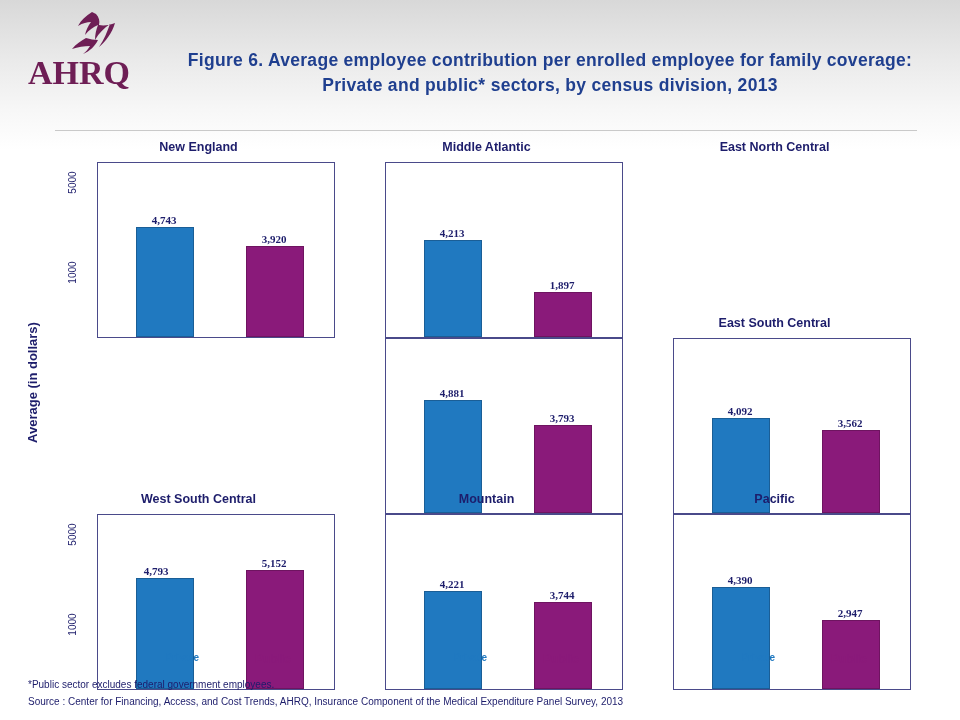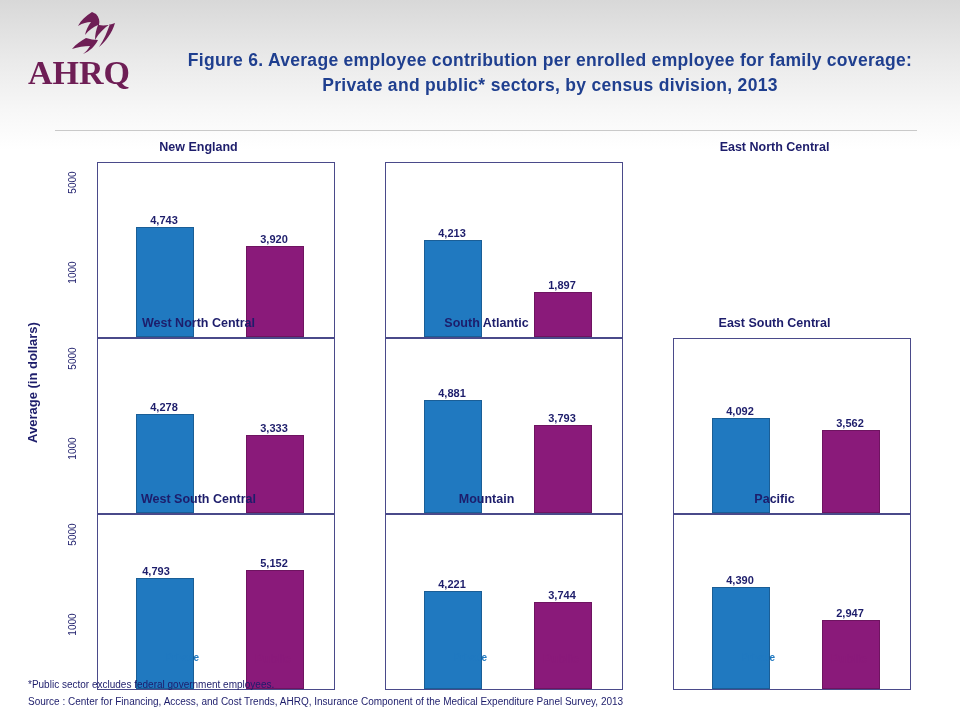--- a/index.html
+++ b/index.html
@@ -102,20 +102,21 @@
   }
   .plot {
     position: absolute;
     left: 37px;
     top: 22px;
     width: 238px;
     height: 176px;
     border: 1px solid #4a4a8a;
     background: #ffffff;
     box-sizing: border-box;
+    font-family: Liberation Serif, serif;
   }
   .ytick {
     position: absolute;
     left: 20px;
     width: 28px;
     text-align: center;
     font-size: 10px;
     color: #1d1d6b;
     transform: rotate(-90deg);
   }
@@ -199,43 +200,32 @@
         <div class="plot">
           <div class="bar private" style="height: 108px;"></div>
           <div class="bar-label" style="left: 31px; bottom: 111px;">4,743</div>
           <div class="bar public" style="height: 89px;"></div>
           <div class="bar-label" style="left: 141px; bottom: 92px;">3,920</div>
         </div>
         <div class="ytick" style="top: 36.6667px; left: -2px;">5000</div>
         <div class="ytick" style="top: 127.333px; left: -2px;">1000</div>
       </div>
       <div class="panel" style="left: 288px; top: 0px;">
+        <div class="panel-title">Middle Atlantic</div>
         <div class="plot">
           <div class="bar private" style="height: 95px;"></div>
           <div class="bar-label" style="left: 31px; bottom: 98px;">4,213</div>
           <div class="bar public" style="height: 43px;"></div>
           <div class="bar-label" style="left: 141px; bottom: 46px;">1,897</div>
         </div>
       </div>
       <div class="panel" style="left: 576px; top: 0px;">
         <div class="panel-title">East North Central</div>
       </div>
-      <div class="panel" style="left: 0px; top: 176px;">
-        <div class="panel-title">West North Central</div>
-        <div class="plot">
-          <div class="bar private" style="height: 97px;"></div>
-          <div class="bar-label" style="left: 31px; bottom: 100px;">4,278</div>
-          <div class="bar public" style="height: 76px;"></div>
-          <div class="bar-label" style="left: 141px; bottom: 79px;">3,333</div>
-        </div>
-        <div class="ytick" style="top: 36.6667px; left: -2px;">5000</div>
-        <div class="ytick" style="top: 127.333px; left: -2px;">1000</div>
-      </div>
       <div class="panel" style="left: 288px; top: 176px;">
-        <div class="panel-title">South Atlantic</div>
         <div class="plot">
           <div class="bar private" style="height: 111px;"></div>
           <div class="bar-label" style="left: 31px; bottom: 114px;">4,881</div>
           <div class="bar public" style="height: 86px;"></div>
           <div class="bar-label" style="left: 141px; bottom: 89px;">3,793</div>
         </div>
       </div>
       <div class="panel" style="left: 576px; top: 176px;">
         <div class="panel-title">East South Central</div>
         <div class="plot">

